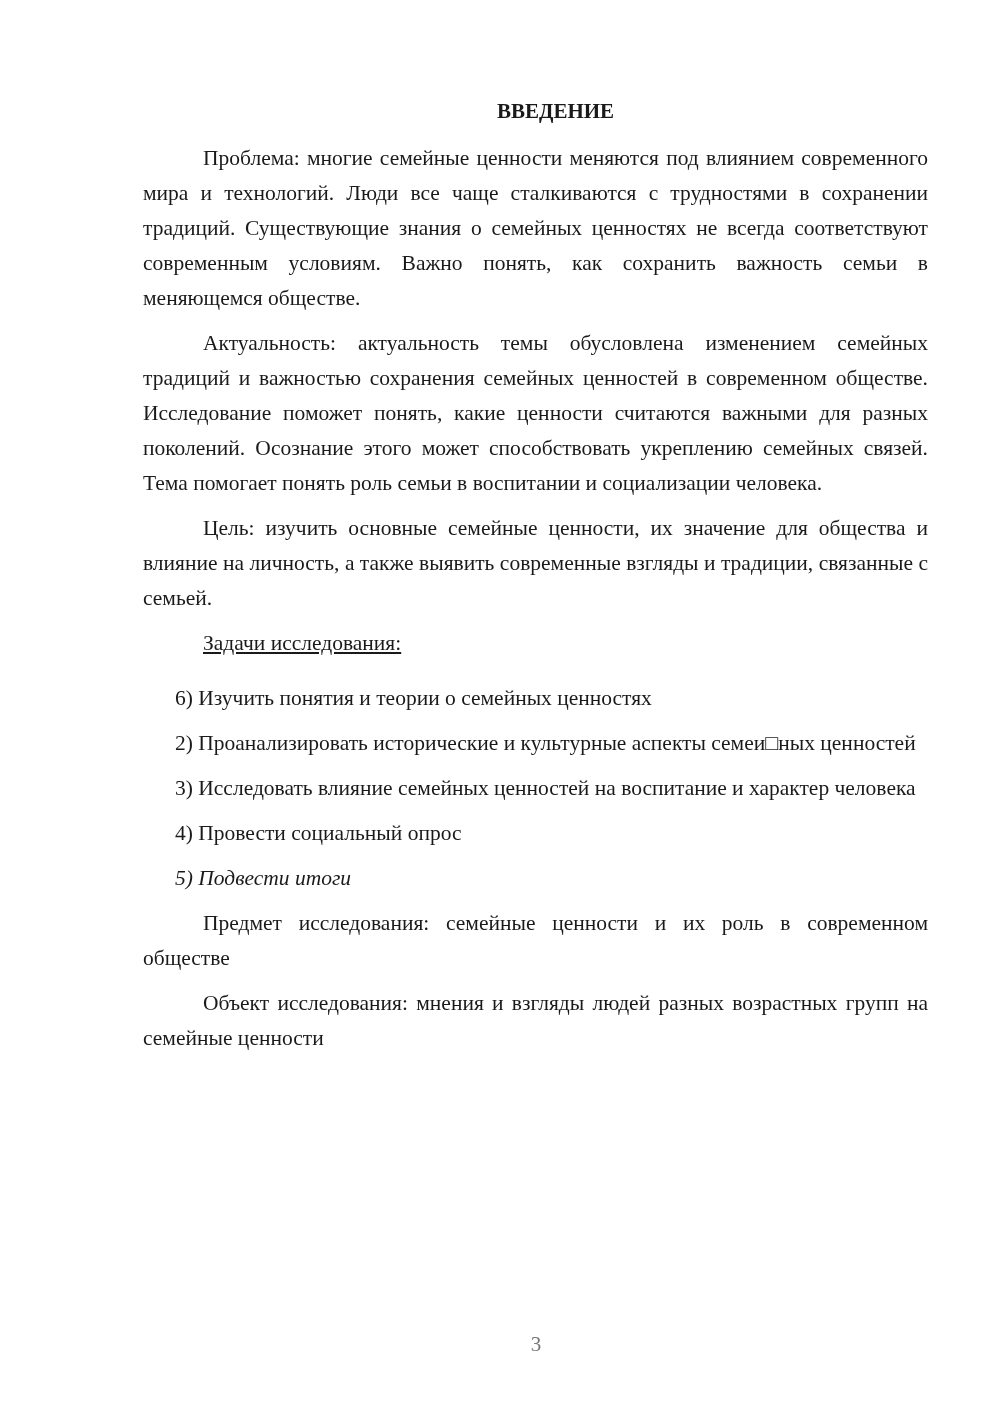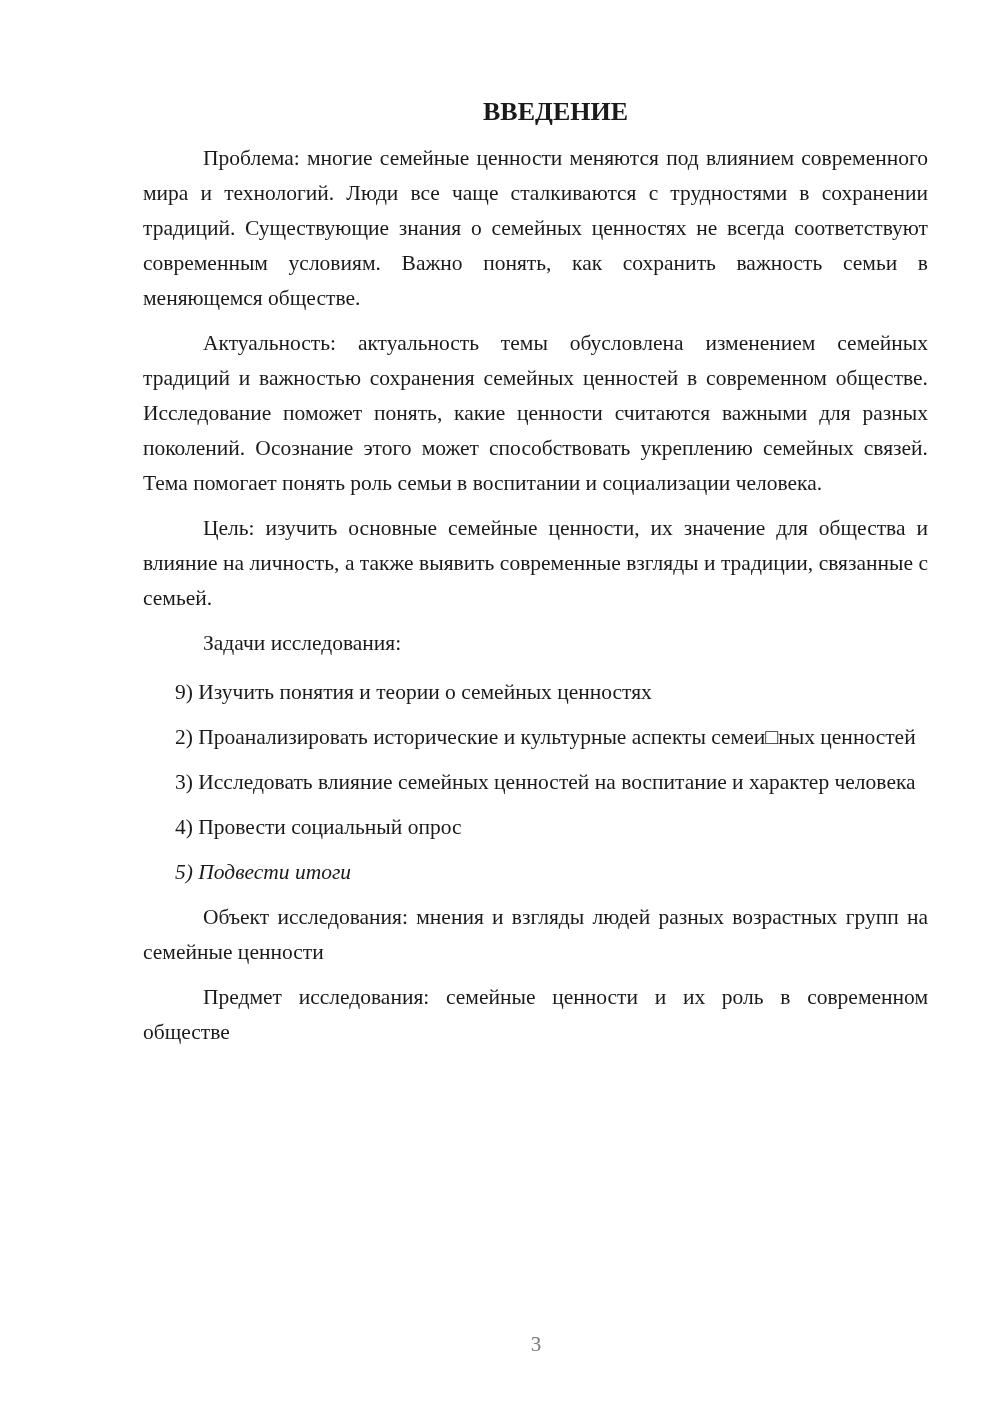--- a/index.html
+++ b/index.html
@@ -25,41 +25,42 @@
       position: absolute;
       left: 143px;
       top: 94px;
       width: 785px;
       font-size: 21.5px;
       line-height: 35px;
     }
     .title {
       text-align: center;
       font-weight: bold;
-      font-size: 26px;
+      font-size: 21px;
       line-height: 35px;
       margin: 0 0 12px 0;
       padding-left: 40px;
     }
     .para {
       text-align: justify;
       text-indent: 60px;
       margin: 0 0 10px 0;
     }
     .para.last-justify-off {
       text-align-last: left;
     }
     .task {
       text-align: justify;
       text-indent: 32px;
       margin: 0 0 10px 0;
     }
     .heading-line {
       text-indent: 60px;
-      margin: 0 0 14px 0;
+      margin: 0 0 20px 0;
+      text-decoration: underline;
     }
     .page-number {
       position: absolute;
       top: 1332px;
       left: 0;
       width: 1000px;
       text-align: center;
       padding-left: 72px;
       box-sizing: border-box;
       font-size: 21px;
@@ -75,27 +76,27 @@
 
     <p class="para last-justify-off">Проблема: многие семейные ценности меняются под влиянием современного мира и технологий. Люди все чаще сталкиваются с трудностями в сохранении традиций. Существующие знания о семейных ценностях не всегда соответствуют современным условиям. Важно понять, как сохранить важность семьи в меняющемся обществе.</p>
 
     <p class="para last-justify-off">Актуальность: актуальность темы обусловлена изменением семейных традиций и важностью сохранения семейных ценностей в современном обществе. Исследование поможет понять, какие ценности считаются важными для разных поколений. Осознание этого может способствовать укреплению семейных связей. Тема помогает понять роль семьи в воспитании и социализации человека.</p>
 
     <p class="para last-justify-off">Цель: изучить основные семейные ценности, их значение для общества и влияние на личность, а также выявить современные взгляды и традиции, связанные с семьей.</p>
 
     <p class="heading-line">Задачи исследования:</p>
 
     <div>
-      <p class="task last-justify-off" style="text-align-last:left;">9) Изучить понятия и теории о семейных ценностях</p>
+      <p class="task last-justify-off" style="text-align-last:left;">6) Изучить понятия и теории о семейных ценностях</p>
       <p class="task" style="text-align-last:left;">2) Проанализировать исторические и культурные аспекты семеи□ных ценностей</p>
       <p class="task" style="text-align-last:left;">3) Исследовать влияние семейных ценностей на воспитание и характер человека</p>
       <p class="task" style="text-align-last:left;font-family:Liberation Serif, serif;">4) Провести социальный опрос</p>
       <p class="task" style="text-align-last:left;font-style:italic;">5) Подвести итоги</p>
     </div>
 
+    <p class="para last-justify-off">Предмет исследования: семейные ценности и их роль в современном обществе</p>
+
     <p class="para last-justify-off">Объект исследования: мнения и взгляды людей разных возрастных групп на семейные ценности</p>
-
-    <p class="para last-justify-off">Предмет исследования: семейные ценности и их роль в современном обществе</p>
 
   </div>
 
   <div class="page-number">3</div>
 </div>
 
 </body></html>

